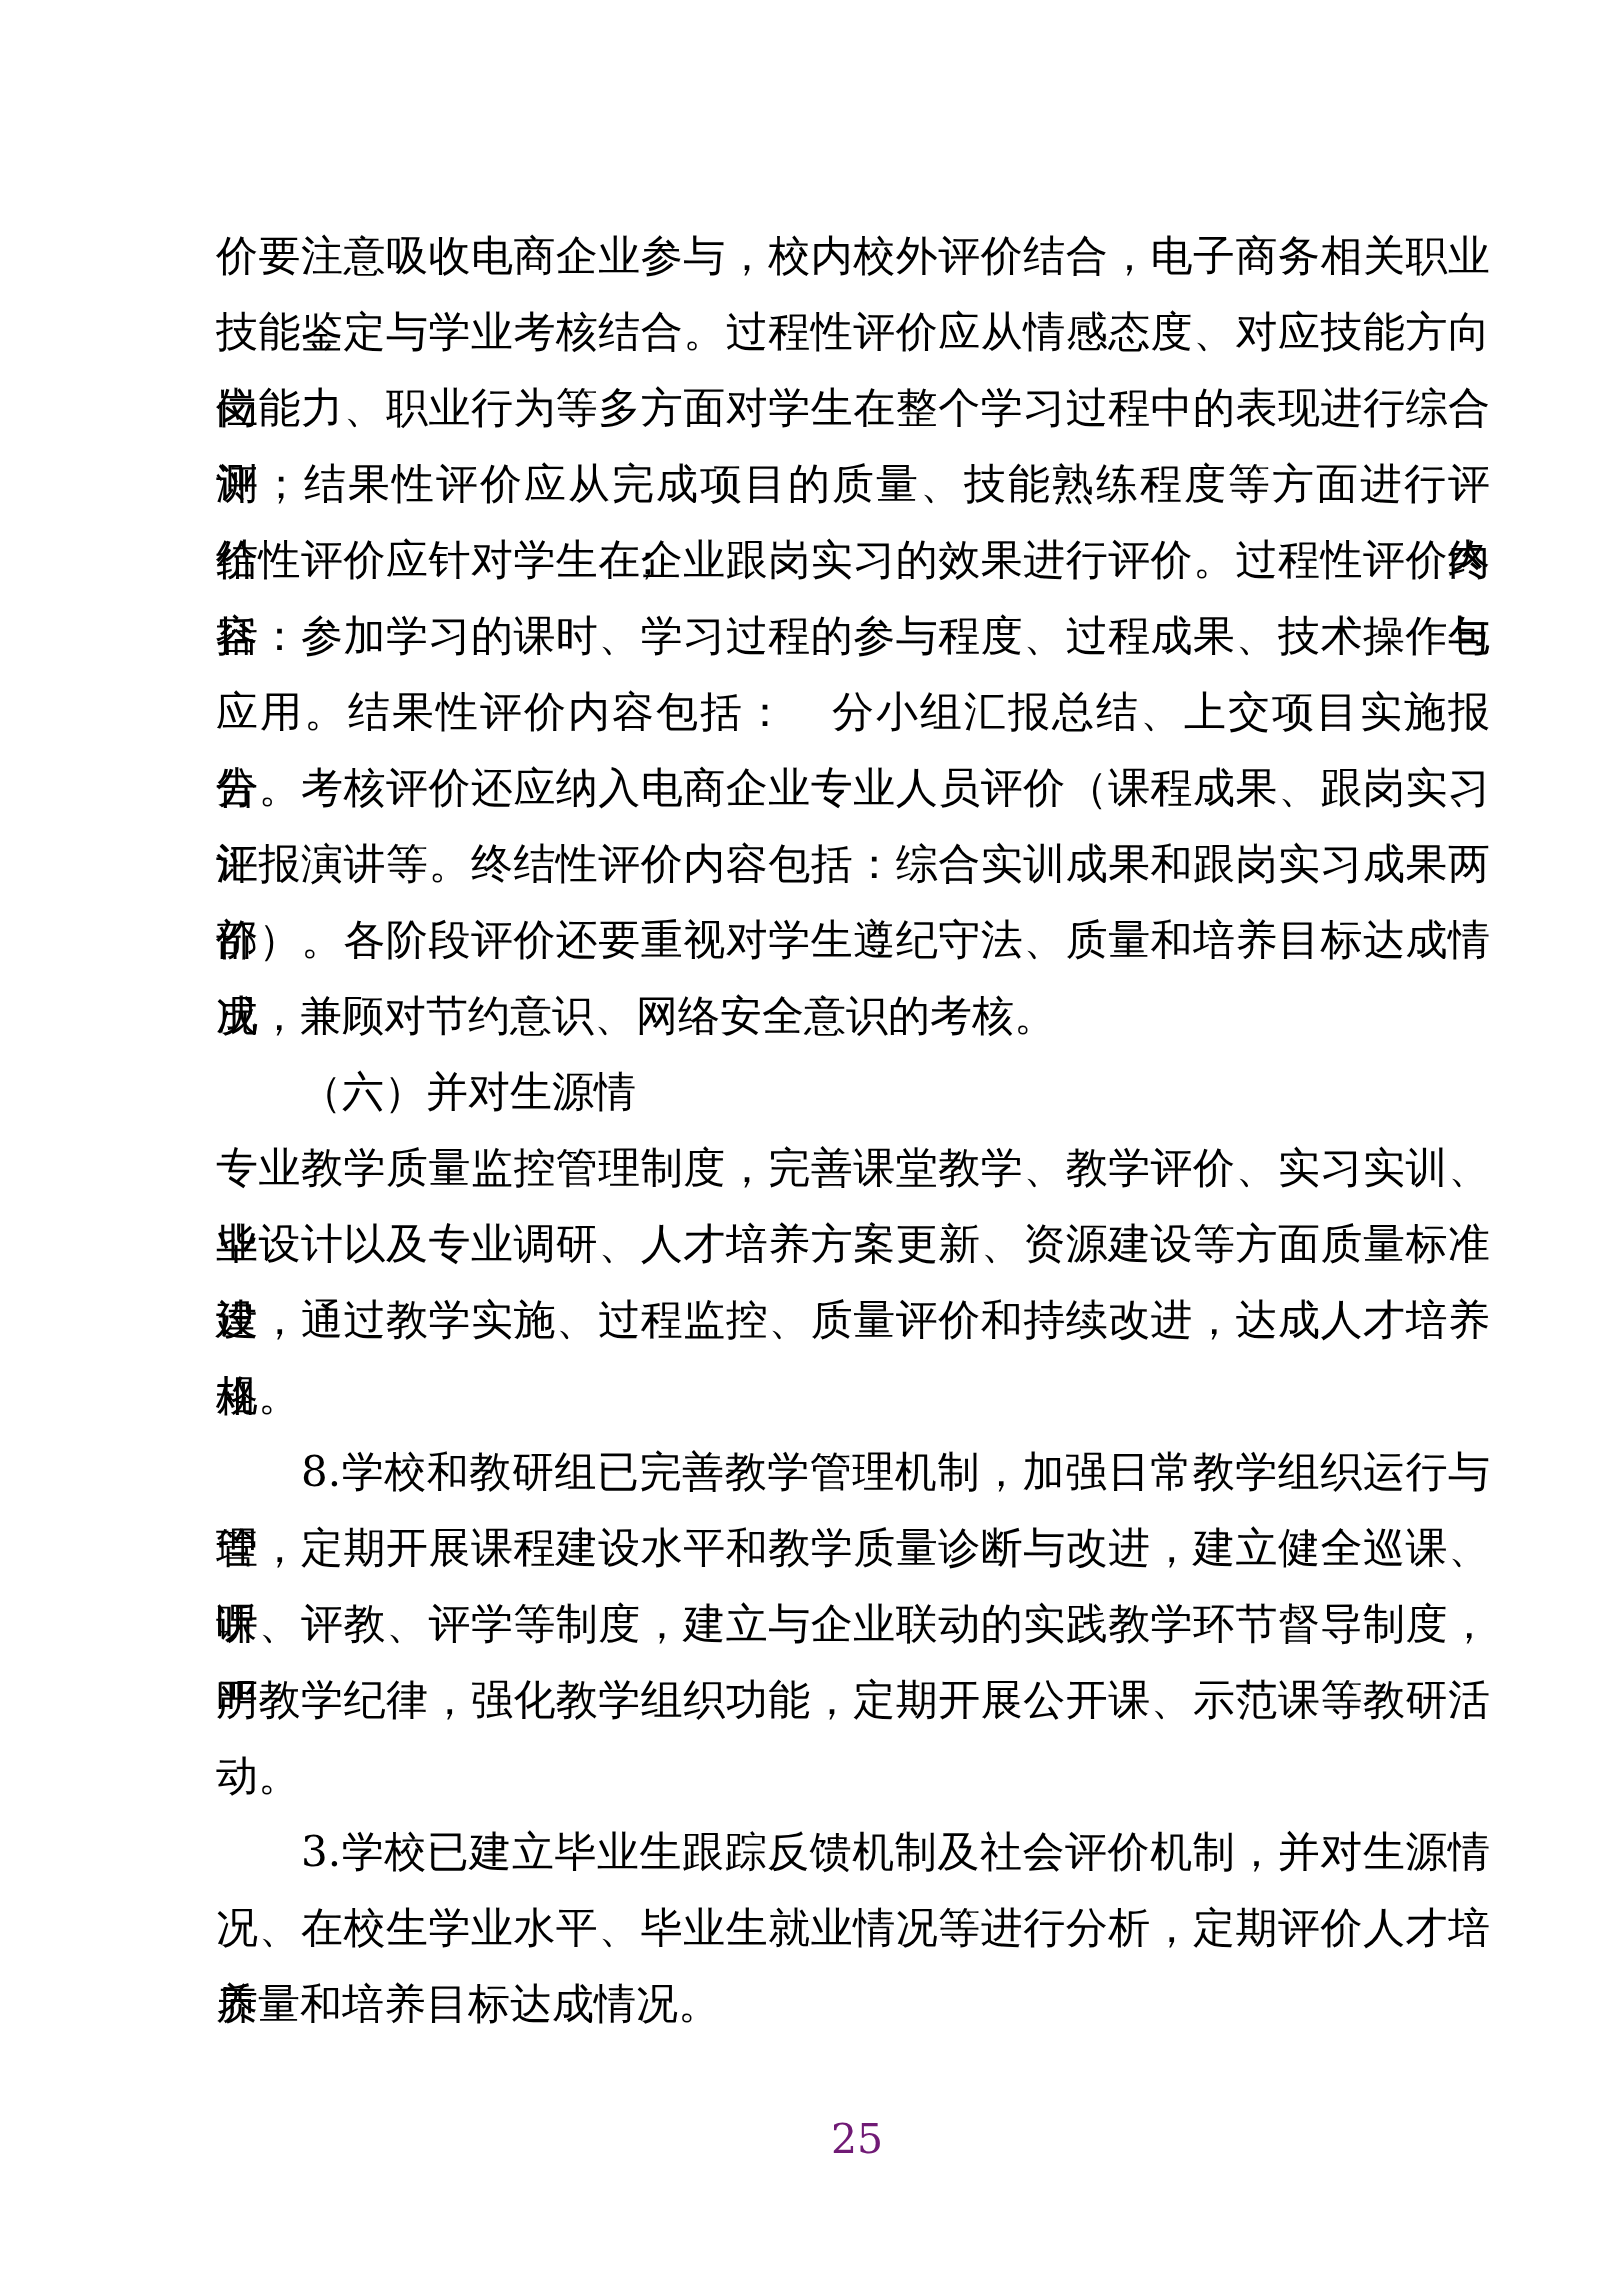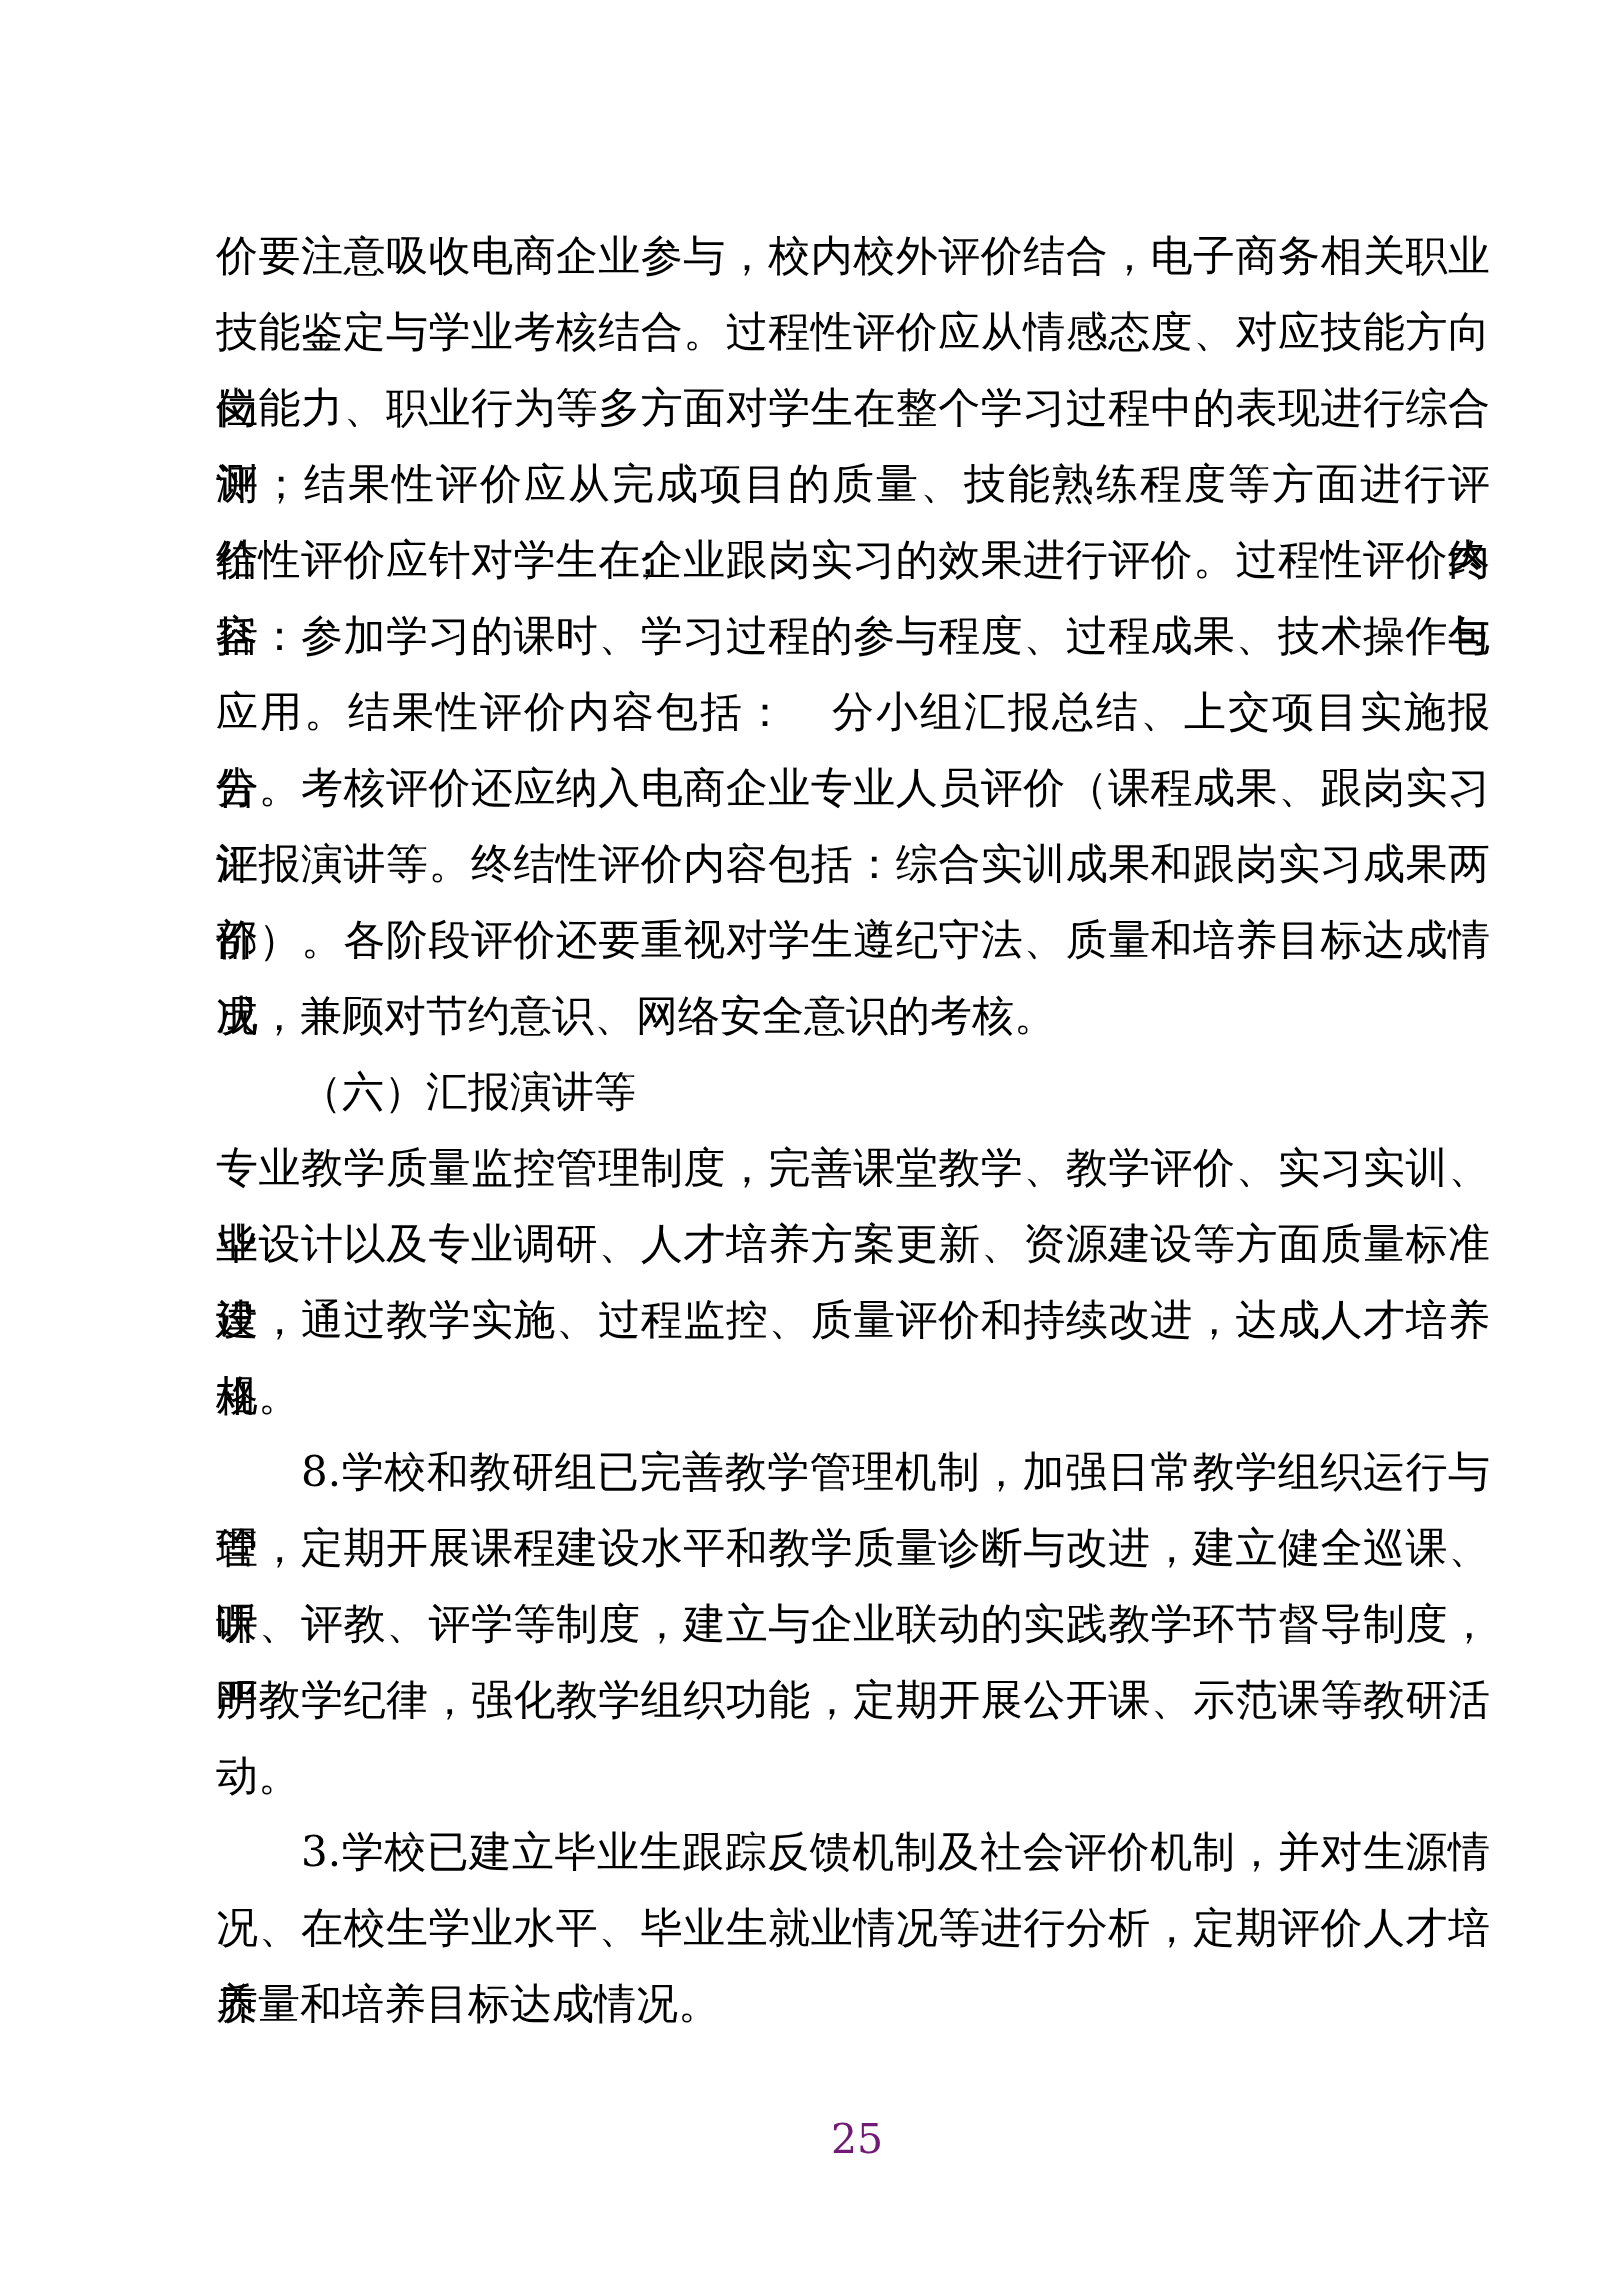--- a/index.html
+++ b/index.html
@@ -52,21 +52,21 @@
       <div class="line justify">技能鉴定与学业考核结合。过程性评价应从情感态度、对应技能方向岗</div>
       <div class="line justify">位能力、职业行为等多方面对学生在整个学习过程中的表现进行综合测</div>
       <div class="line justify">评；结果性评价应从完成项目的质量、技能熟练程度等方面进行评价；　终</div>
       <div class="line justify">结性评价应针对学生在企业跟岗实习的效果进行评价。过程性评价内容包</div>
       <div class="line justify">括：参加学习的课时、学习过程的参与程度、过程成果、技术操作与</div>
       <div class="line justify">应用。结果性评价内容包括：　分小组汇报总结、上交项目实施报告、</div>
       <div class="line justify">分。考核评价还应纳入电商企业专业人员评价（课程成果、跟岗实习评</div>
       <div class="line justify">汇报演讲等。终结性评价内容包括：综合实训成果和跟岗实习成果两部</div>
       <div class="line justify">价）。各阶段评价还要重视对学生遵纪守法、质量和培养目标达成情况</div>
       <div class="line">成，兼顾对节约意识、网络安全意识的考核。</div>
-      <div class="line">　　（六）汇报演讲等</div>
+      <div class="line">　　（六）并对生源情</div>
       <div class="line justify">专业教学质量监控管理制度，完善课堂教学、教学评价、实习实训、毕</div>
       <div class="line justify">业设计以及专业调研、人才培养方案更新、资源建设等方面质量标准建</div>
       <div class="line justify">设，通过教学实施、过程监控、质量评价和持续改进，达成人才培养规</div>
       <div class="line">格。</div>
       <div class="line justify">　　8.学校和教研组已完善教学管理机制，加强日常教学组织运行与管</div>
       <div class="line justify">理，定期开展课程建设水平和教学质量诊断与改进，建立健全巡课、听</div>
       <div class="line justify">课、评教、评学等制度，建立与企业联动的实践教学环节督导制度，严</div>
       <div class="line justify">明教学纪律，强化教学组织功能，定期开展公开课、示范课等教研活</div>
       <div class="line">动。</div>
       <div class="line justify">　　3.学校已建立毕业生跟踪反馈机制及社会评价机制，并对生源情</div>

